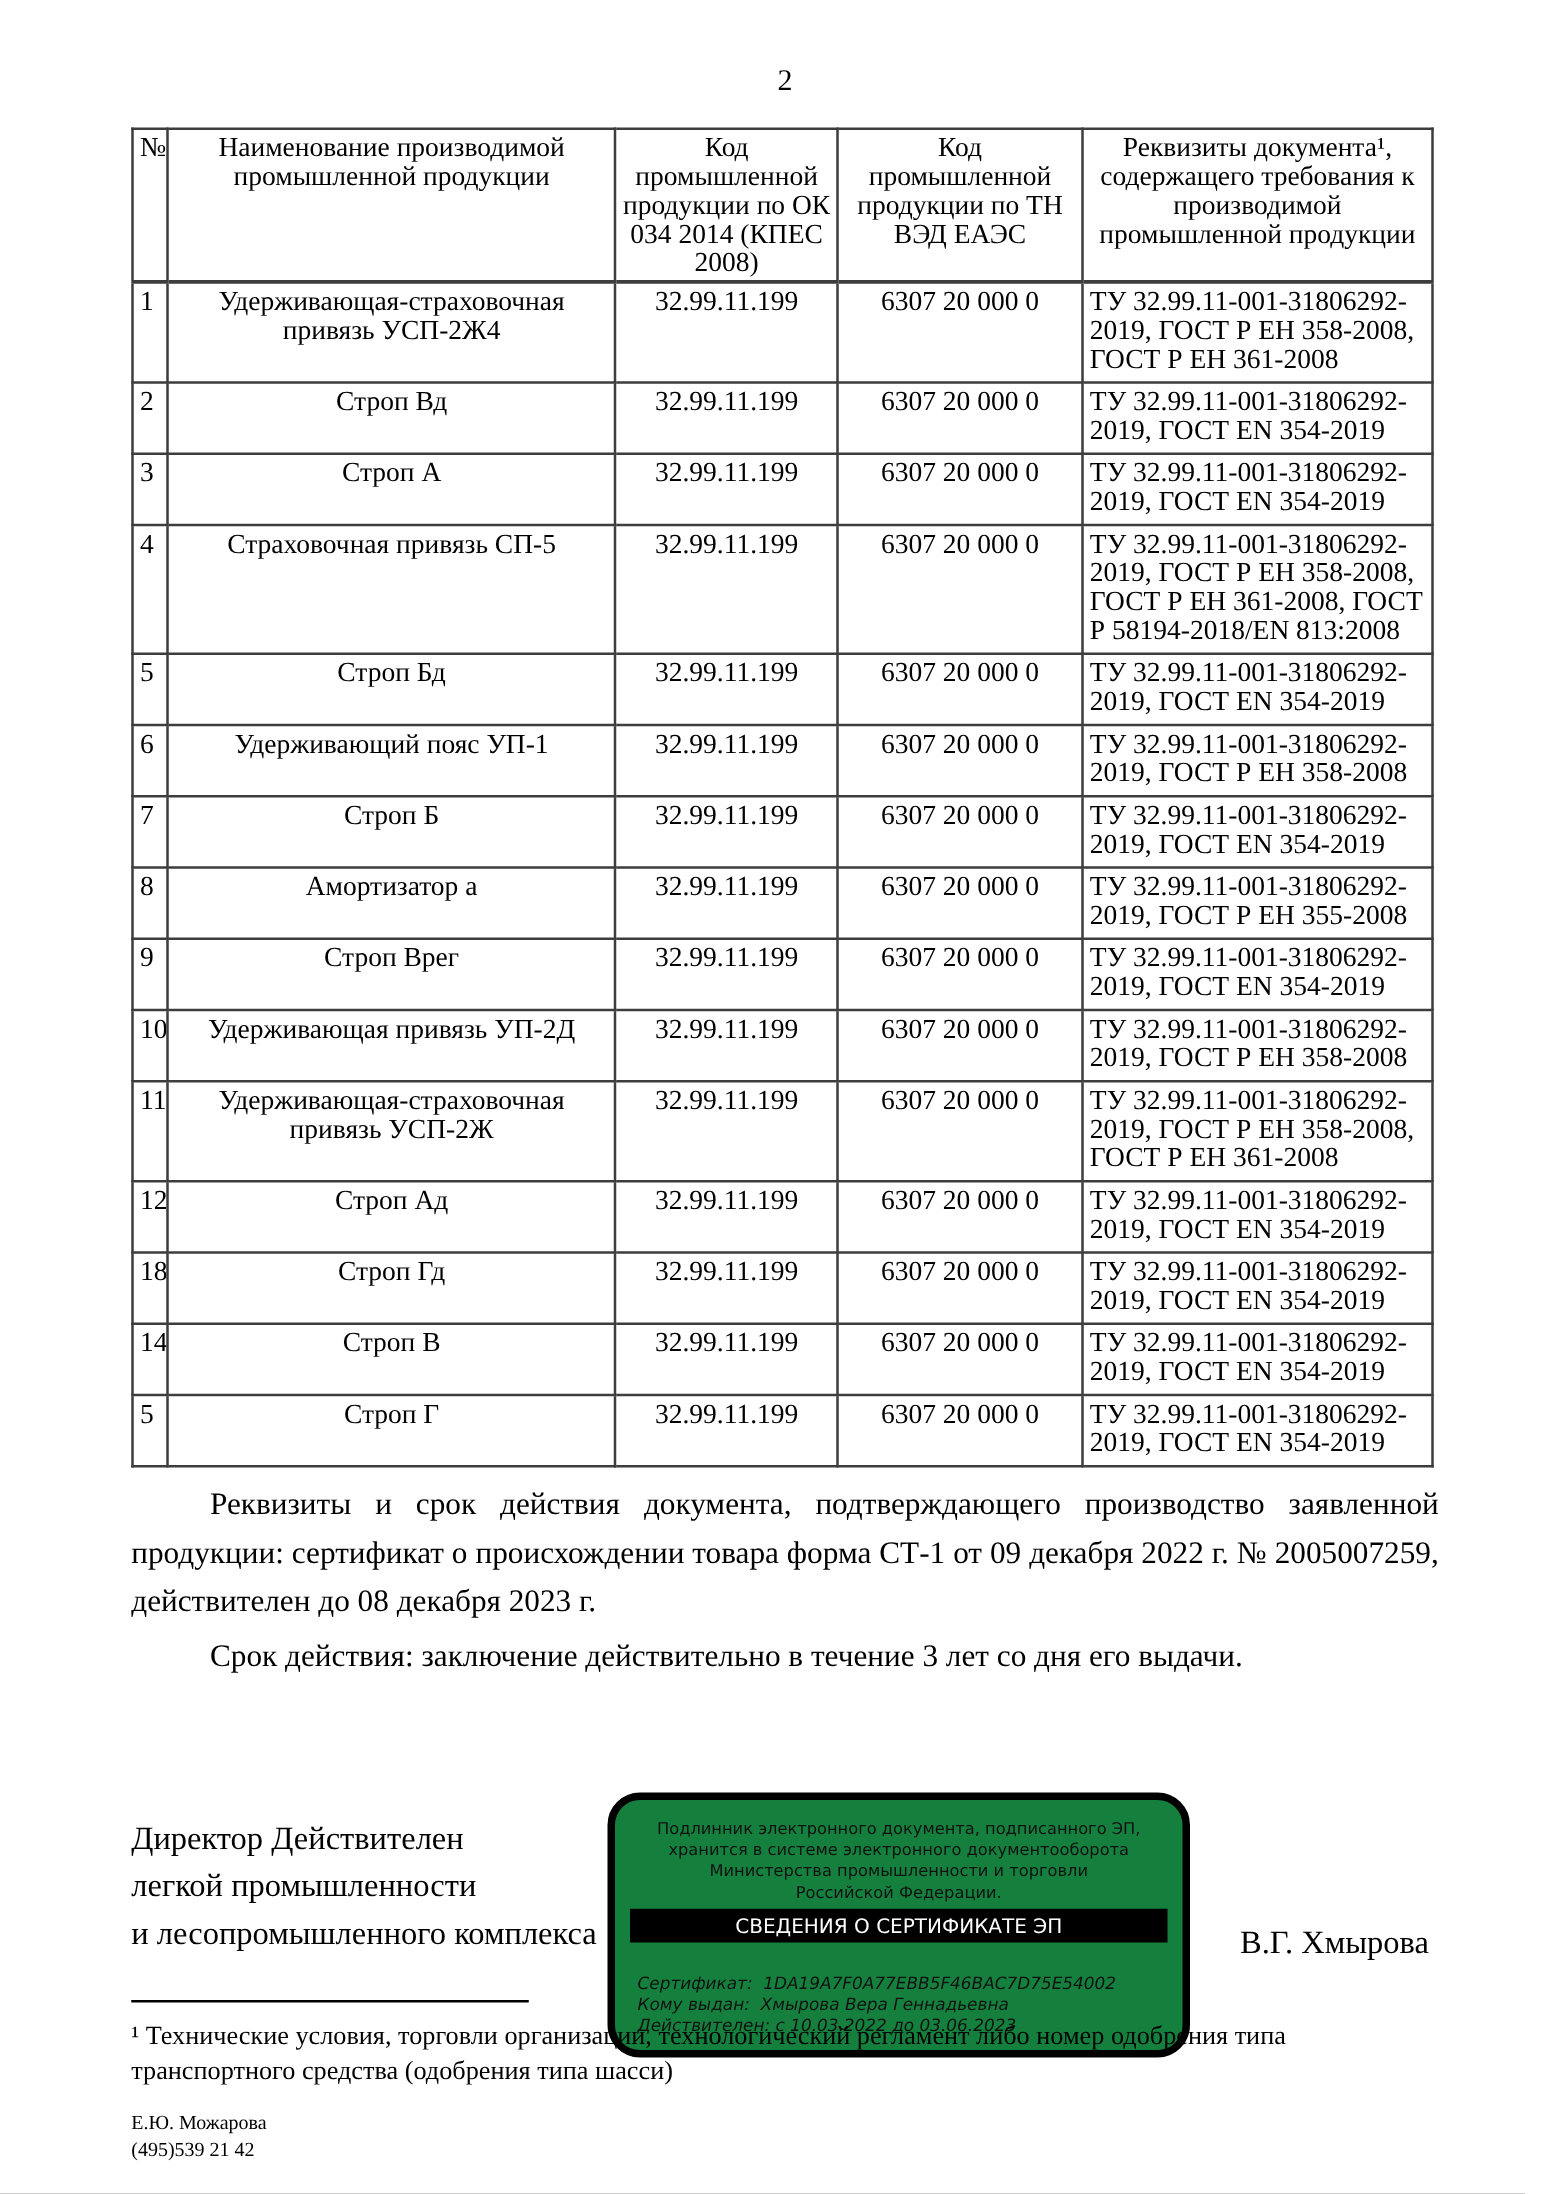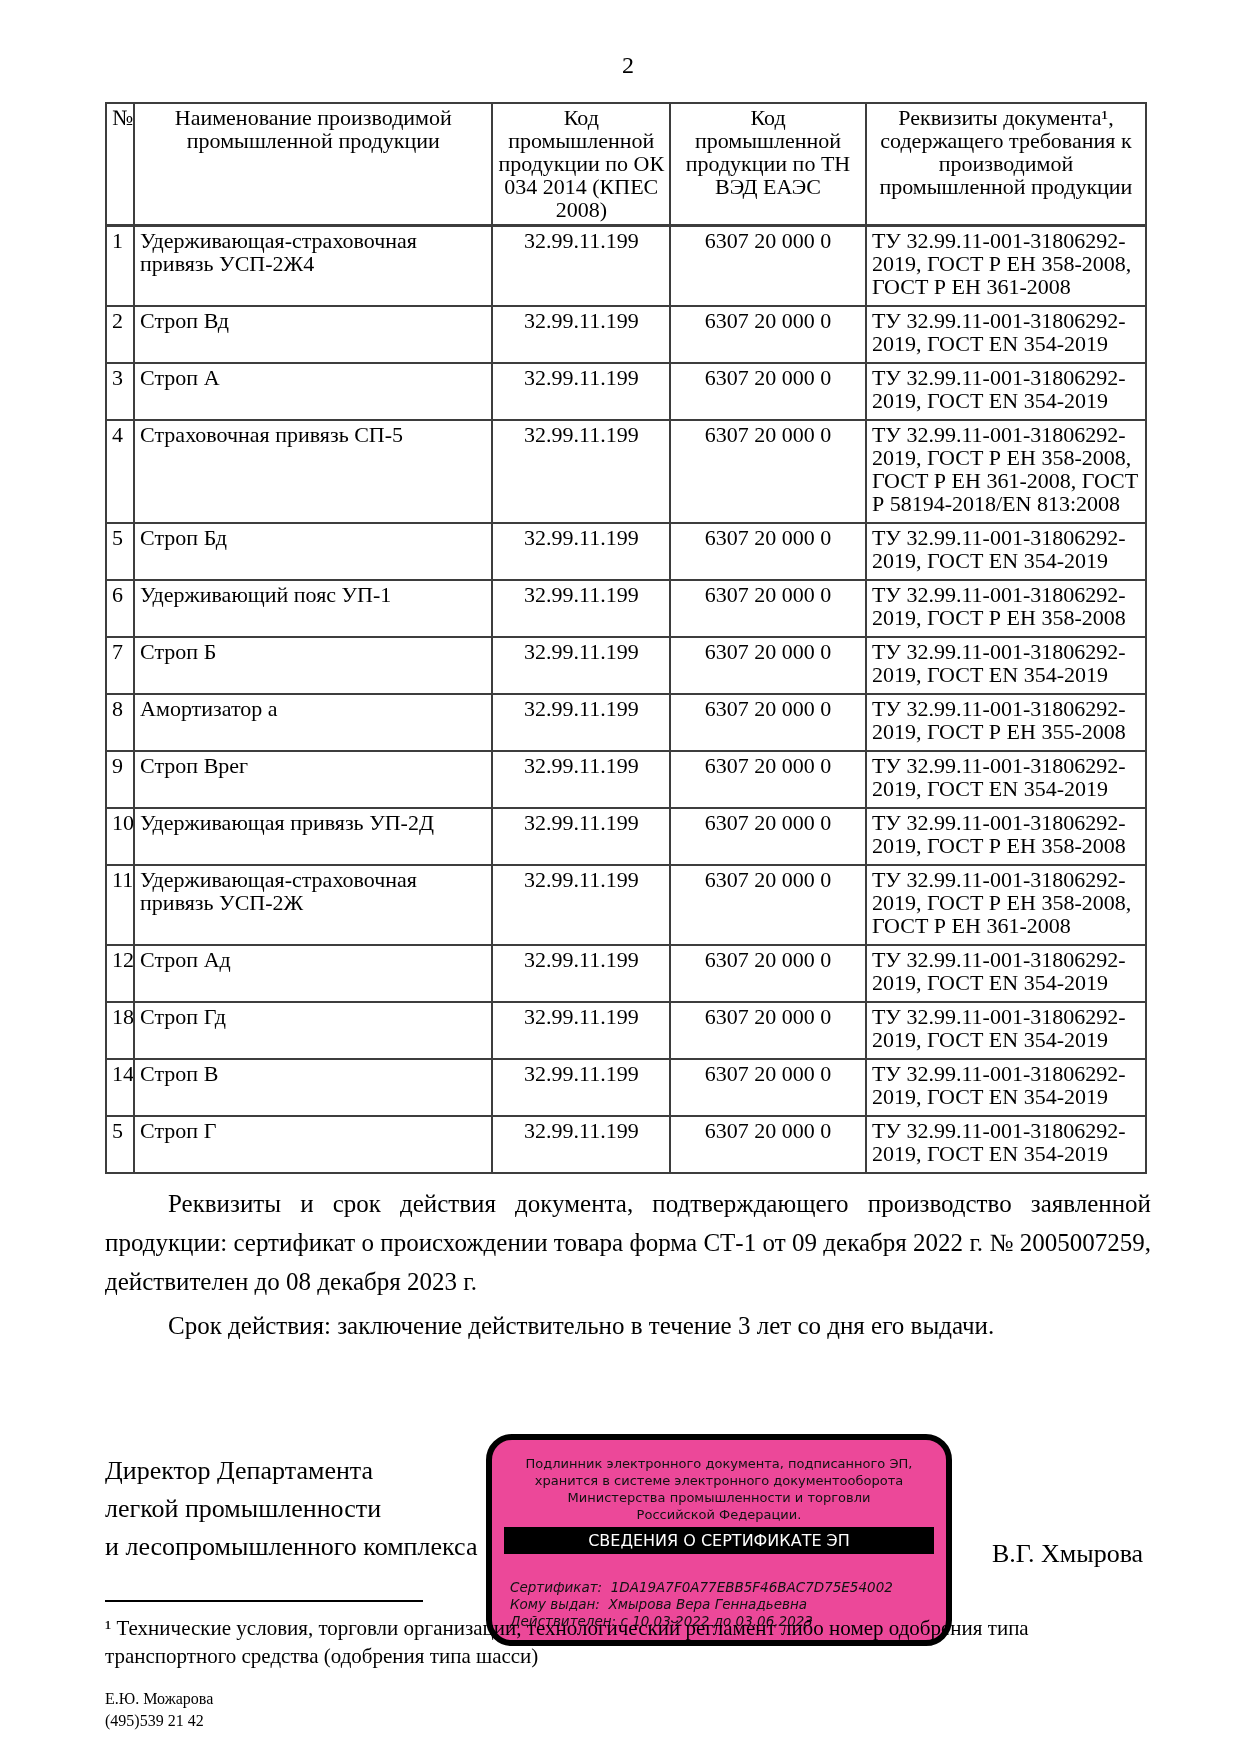--- a/index.html
+++ b/index.html
@@ -37,21 +37,21 @@
     padding: 2px 5px 7px 5px;
     font-weight: normal;
     overflow: hidden;
   }
   table.products thead th {
     text-align: center;
     border-bottom-width: 3px;
     padding-bottom: 3px;
   }
   td.c0 { text-align: left; padding-left: 3px; padding-right: 2px; }
-  td.c1 { text-align: left; }
+  td.c1 { text-align: center; }
   td.c2, td.c3 { text-align: center; }
   td.c4 { text-align: left; }
   p.para {
     margin: 10px 0 0 0;
     width: 1046px;
     font-size: 25px;
     line-height: 39px;
     text-indent: 63px;
     text-align: justify;
   }
@@ -74,21 +74,21 @@
   }
   .stamp {
     position: absolute;
     left: 486px;
     top: 1434px;
     width: 466px;
     height: 212px;
     box-sizing: border-box;
     border: 6px solid #000;
     border-radius: 26px;
-    background: #ec4899;
+    background: #15803d;
     z-index: 2;
     font-family: "DejaVu Sans", sans-serif;
   }
   .stamp-top {
     margin-top: 15px;
     text-align: center;
     font-size: 13px;
     line-height: 17px;
     color: #111;
   }
@@ -278,21 +278,21 @@
         <div>Подлинник электронного документа, подписанного ЭП,</div>
         <div>хранится в системе электронного документооборота</div>
         <div>Министерства промышленности и торговли</div>
         <div>Российской Федерации.</div>
       </div>
     <div class="stamp-bar">СВЕДЕНИЯ О СЕРТИФИКАТЕ ЭП</div>
     <div class="stamp-info"><div>Сертификат:  1DA19A7F0A77EBB5F46BAC7D75E54002</div><div>Кому выдан:  Хмырова Вера Геннадьевна</div><div>Действителен: с 10.03.2022 до 03.06.2023</div></div>
   </div>
 
   <div class="sig-title">
-      <div>Директор Департамента</div>
+      <div>Директор Действителен</div>
       <div>легкой промышленности</div>
       <div>и лесопромышленного комплекса</div>
     </div>
   <div class="sig-name">В.Г. Хмырова</div>
 
   <div class="footnote-rule"></div>
   <div class="footnote">¹ Технические условия, торговли организации, технологический регламент либо номер одобрения типа транспортного средства (одобрения типа шасси)</div>
 
   <div class="contact">
       <div>Е.Ю. Можарова</div>

